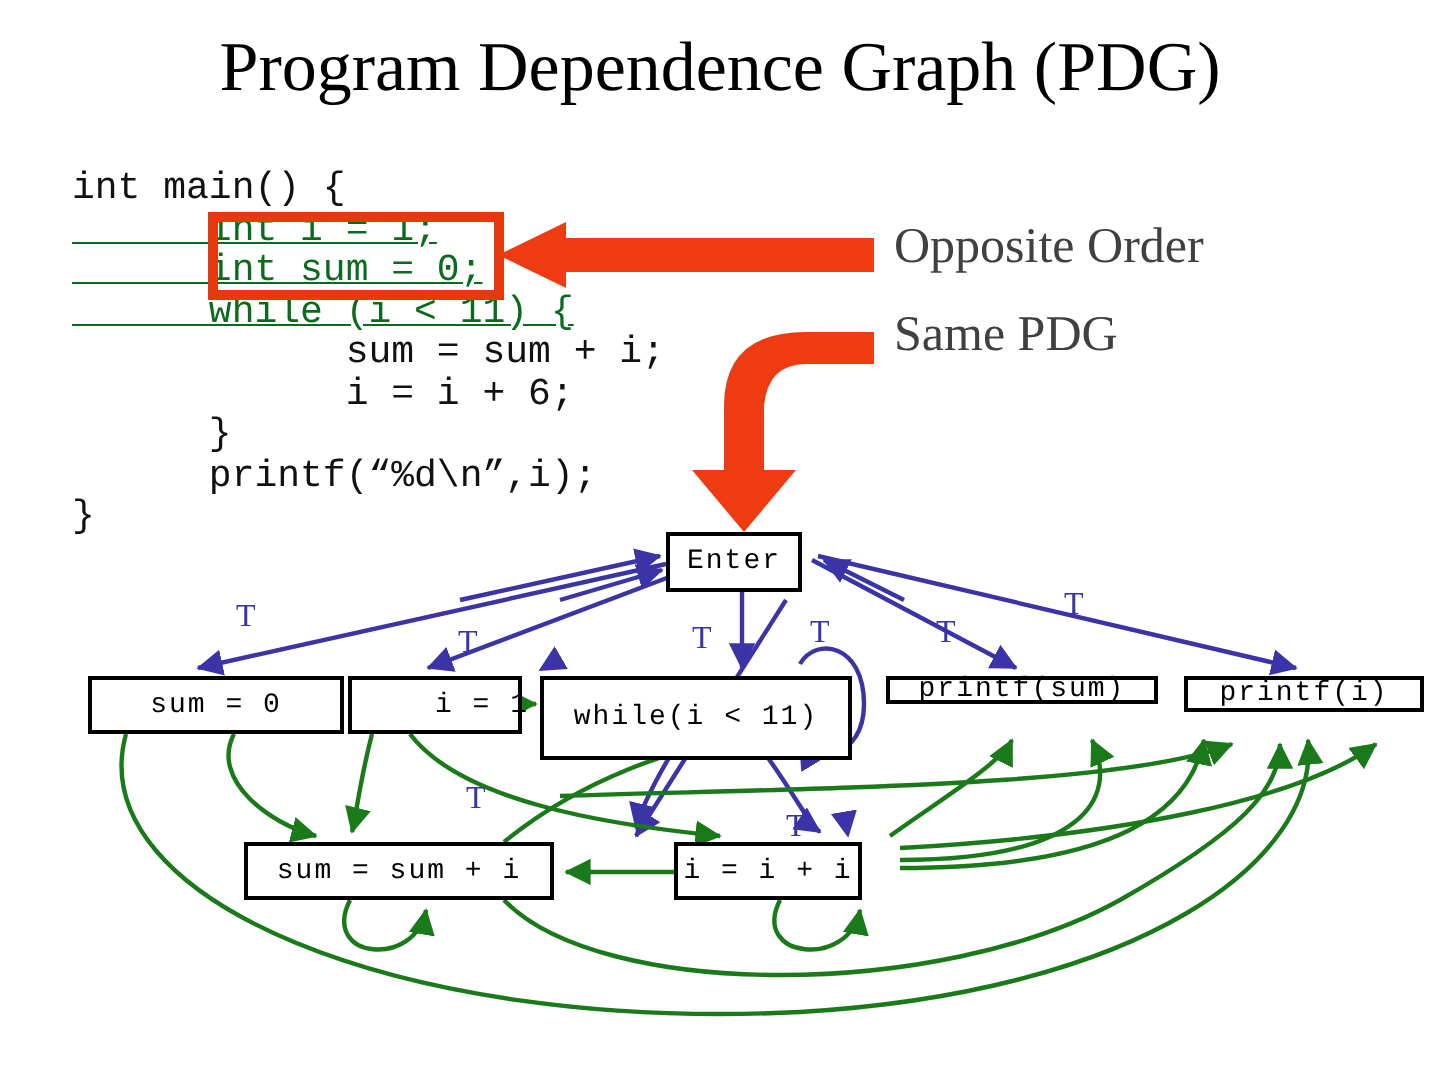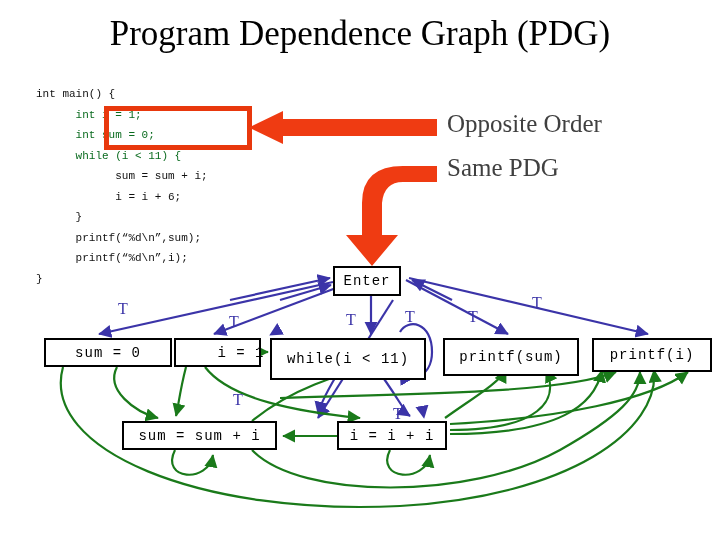--- a/index.html
+++ b/index.html
@@ -24,27 +24,27 @@
     font-family: "Liberation Serif", serif;
     font-size: 35px;
     color: #000000;
     white-space: pre;
   }
   #code {
     position: absolute;
     left: 36px;
     top: 84px;
     font-family: "Liberation Mono", monospace;
-    font-size: 11px;
+    font-size: 19px;
     line-height: 20.5px;
     color: #111111;
     white-space: pre;
     letter-spacing: 0px;
   }
-  #code .hl { color: #0a6b1f; }
+  #code .hl { color: #0a6b1f; text-decoration: underline; }
   #redbox {
     position: absolute;
     left: 104px;
     top: 106px;
     width: 148px;
     height: 44px;
     border: 5px solid #e8380d;
     box-sizing: border-box;
   }
   .annot {
@@ -89,21 +89,21 @@
     white-space: pre;
   }
 </style>
 </head>
 <body>
 
 <div id="slide">
 
   <div id="title">Program Dependence Graph (PDG)</div>
 
-  <div id="code"><div>int main() {</div><div class="hl">      int i = 1;</div><div class="hl">      int sum = 0;</div><div class="hl">      while (i &lt; 11) {</div><div>            sum = sum + i;</div><div>            i = i + 6;</div><div>      }</div><div>      printf(“%d\n”,sum);</div><div>      printf(“%d\n”,i);</div><div>}</div></div>
+  <div id="code"><div>int main() {</div><div class="hl">      int i = 1;</div><div class="hl">      int sum = 0;</div><div class="hl">      while (i &lt; 11) {</div><div>            sum = sum + i;</div><div>            i = i + 6;</div><div>      }</div><div>      printf(“%d\n”,i);</div><div>}</div></div>
 
   <div id="redbox"></div>
 
   <div class="annot" id="annot1">Opposite Order</div>
   <div class="annot" id="annot2">Same PDG</div>
 
   <svg class="layer" viewBox="0 0 720 540">
     <g>
       <path d="M 437,119 L 437,136 L 283,136 L 283,144 L 249,127.5 L 283,111 L 283,119 Z" fill="#ef3b12"></path>
     </g>
@@ -165,24 +165,24 @@
       <path d="M 450,424 C 560,418 650,400 688,372" marker-end="url(#ah-green)"></path>
       <path d="M 280,398 C 400,394 560,394 616,372" marker-end="url(#ah-green)"></path>
     </g>
   </svg>
 
   <div id="nodes">
       <div class="node" style="left: 333px; top: 266px; width: 68px; height: 30px;">Enter</div>
       <div class="node" style="left: 44px; top: 338px; width: 128px; height: 29px;">sum = 0</div>
       <div class="node" style="left: 174px; top: 338px; width: 87px; height: 29px; padding-left: 47px;">i = 1</div>
       <div class="node" style="left: 270px; top: 338px; width: 156px; height: 42px;">while(i &lt; 11)</div>
-      <div class="node" style="left: 443px; top: 338px; width: 136px; height: 38px;">printf(sum)</div>
-      <div class="node" style="left: 592px; top: 338px; width: 120px; height: 34px;">printf(i)</div>
+      <div class="node" style="left: 443px; top: 338px; width: 136px; height: 14px;">printf(sum)</div>
+      <div class="node" style="left: 592px; top: 338px; width: 120px; height: 18px;">printf(i)</div>
       <div class="node" style="left: 122px; top: 421px; width: 155px; height: 29px;">sum = sum + i</div>
-      <div class="node" style="left: 337px; top: 421px; width: 110px; height: 29px;">i = i + i</div>
+      <div class="node" style="left: 337px; top: 421px; width: 94px; height: 29px;">i = i + i</div>
     </div>
 
   <div id="tlabels">
       <div class="tlabel" style="left: 118px; top: 300px;">T</div>
       <div class="tlabel" style="left: 229px; top: 313px;">T</div>
       <div class="tlabel" style="left: 346px; top: 311px;">T</div>
       <div class="tlabel" style="left: 405px; top: 308px;">T</div>
       <div class="tlabel" style="left: 468px; top: 308px;">T</div>
       <div class="tlabel" style="left: 532px; top: 294px;">T</div>
       <div class="tlabel" style="left: 233px; top: 391px;">T</div>

